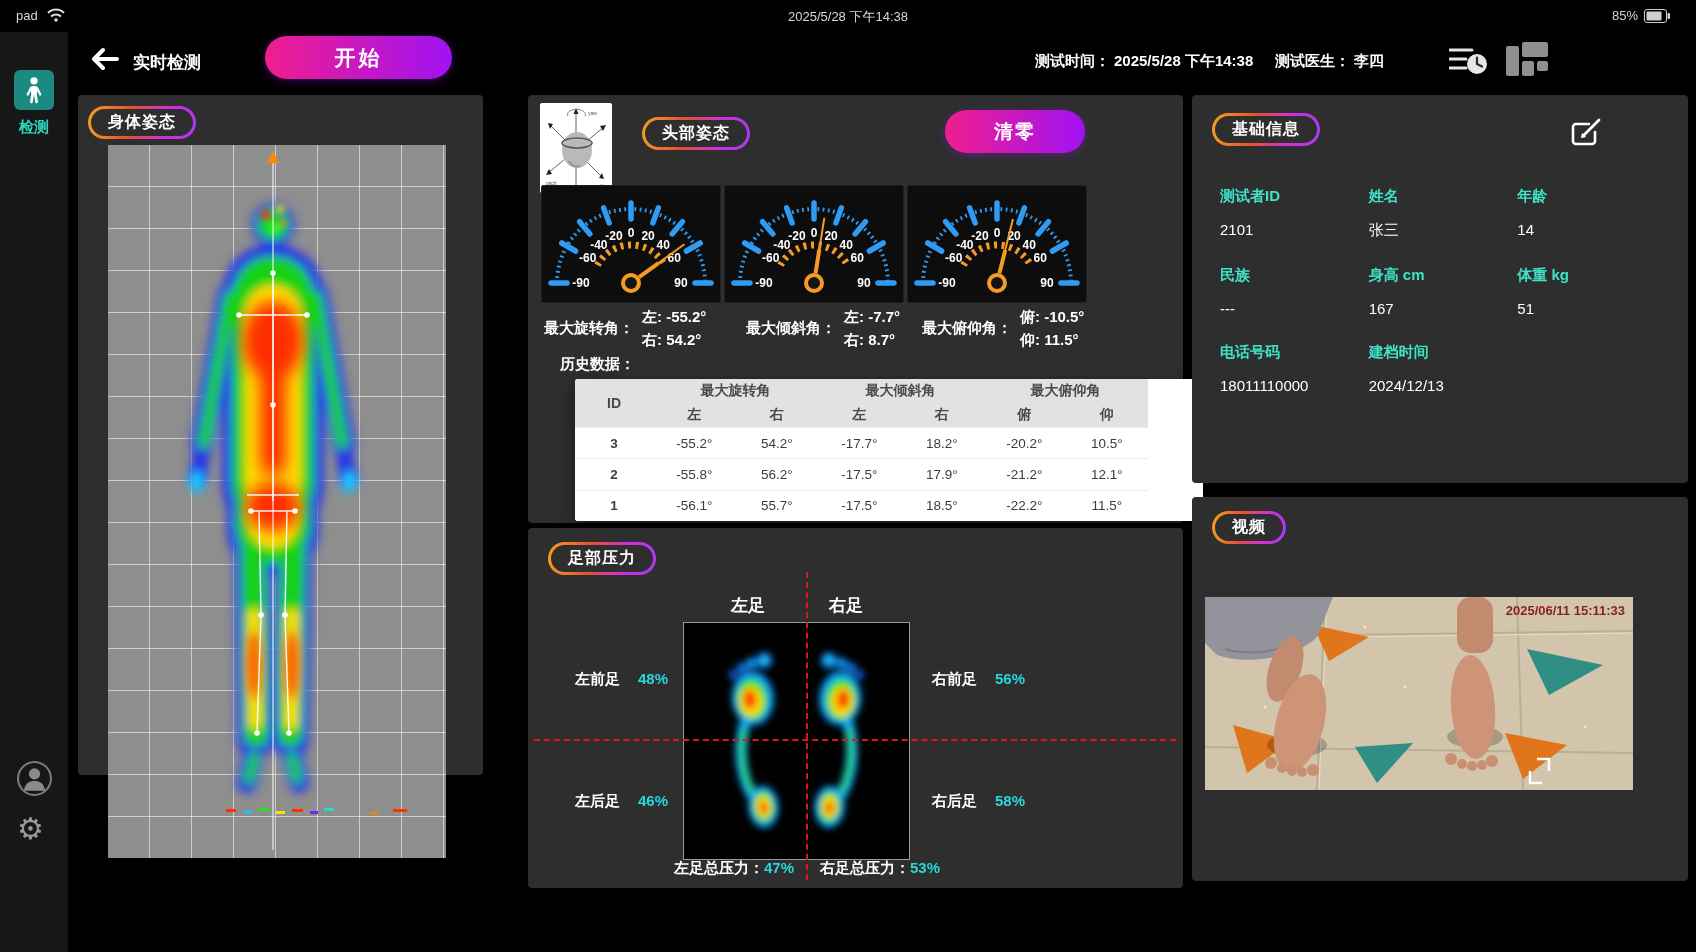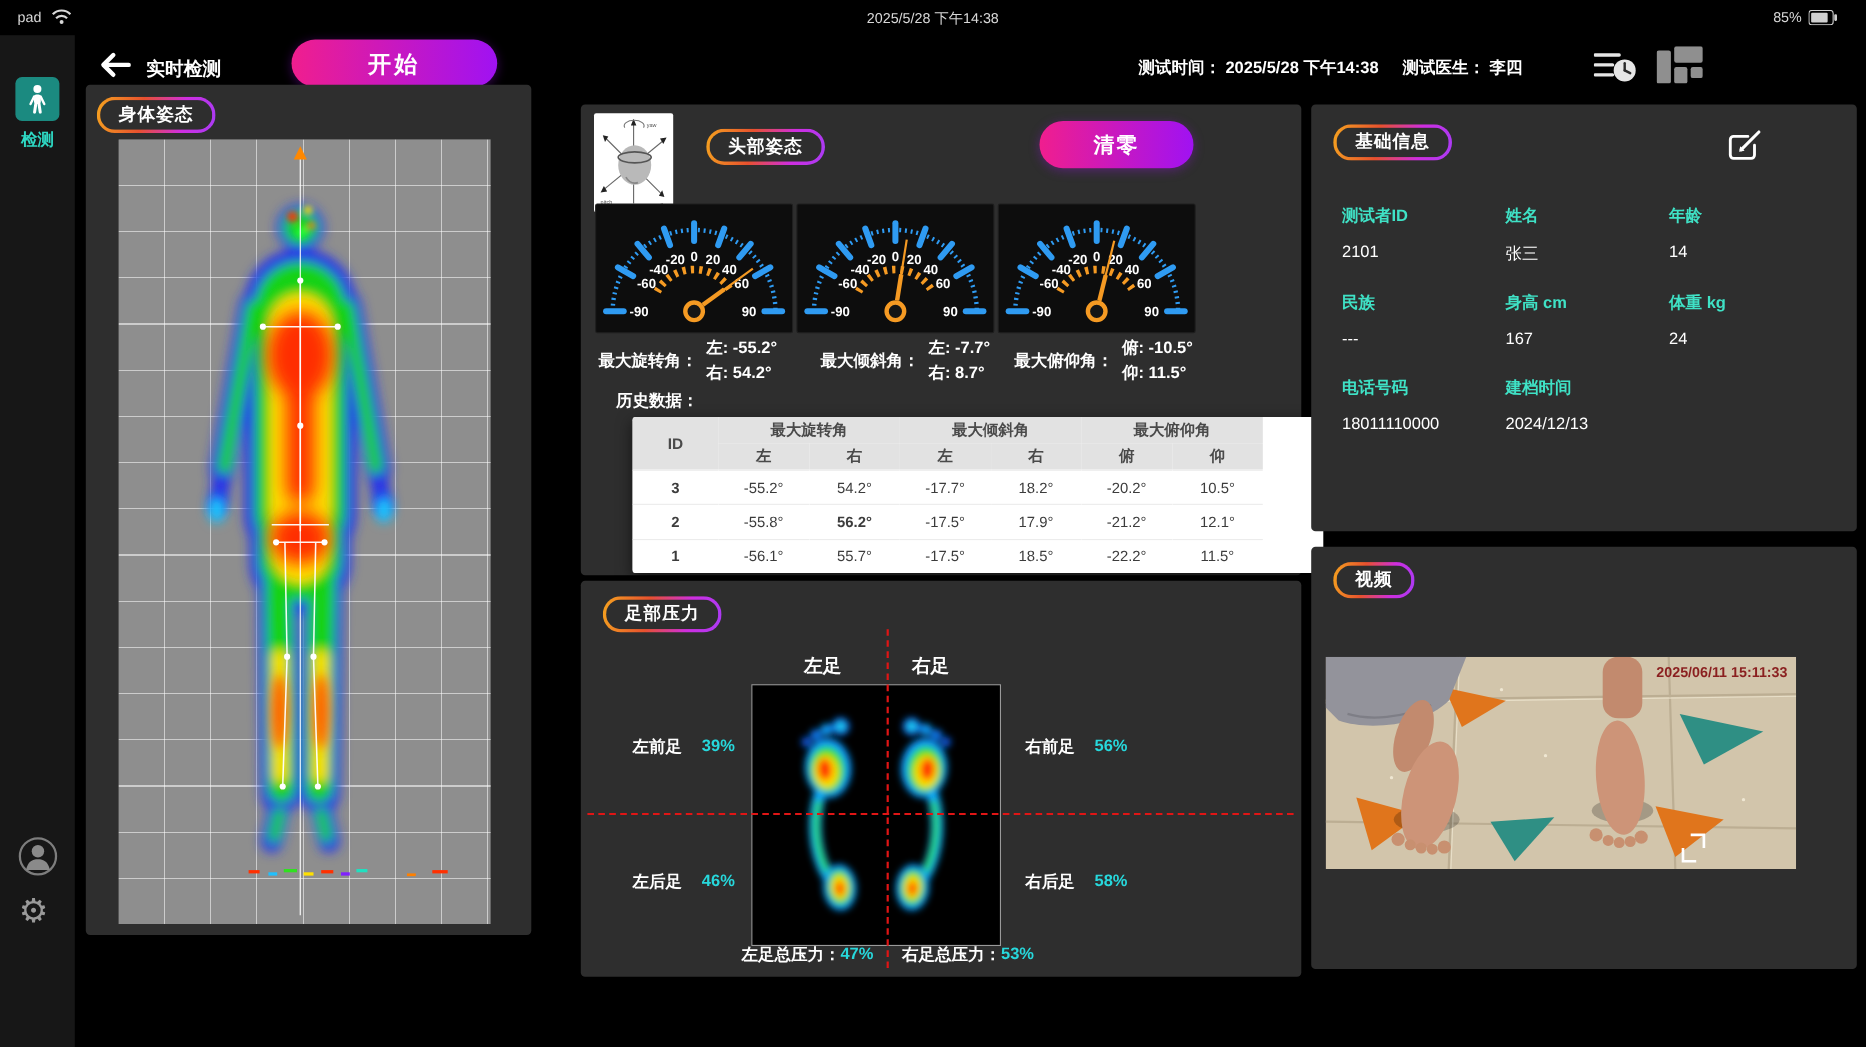--- a/index.html
+++ b/index.html
@@ -123,21 +123,21 @@
 </div>
 <div class="abs" style="left:1506px;top:42px">
   <svg width="42" height="34" viewBox="0 0 42 34">
     <rect x="0" y="4" width="13" height="30" rx="2" fill="#8f8f8f"></rect>
     <rect x="16" y="0" width="26" height="15" rx="2" fill="#8f8f8f"></rect>
     <rect x="16" y="19" width="12" height="15" rx="2" fill="#8f8f8f"></rect>
     <rect x="31" y="19" width="11" height="10" rx="2" fill="#8f8f8f"></rect>
   </svg>
 </div>
 
-<div class="panel" style="left:78px;top:77px;width:405px;height:773px">
+<div class="panel" style="left:78px;top:95px;width:405px;height:680px">
   <div class="pill" style="left:10px;top:11px">身体姿态</div>
   <div class="grid-bg">
     <svg width="338" height="713" viewBox="0 0 338 713">
       <defs>
         <filter id="b3" x="-50%" y="-50%" width="200%" height="200%">
             <feGaussianBlur stdDeviation="3"></feGaussianBlur>
           </filter>
         <filter id="b5" x="-50%" y="-50%" width="200%" height="200%">
             <feGaussianBlur stdDeviation="5"></feGaussianBlur>
           </filter>
@@ -380,21 +380,21 @@
       <div class="th" style="grid-area: 2 / 7;">仰</div>
       <div class="td" style="grid-area: 3 / 1; font-weight: bold;">3</div>
       <div class="td" style="grid-area: 3 / 2; font-weight: normal;">-55.2°</div>
       <div class="td" style="grid-area: 3 / 3; font-weight: normal;">54.2°</div>
       <div class="td" style="grid-area: 3 / 4; font-weight: normal;">-17.7°</div>
       <div class="td" style="grid-area: 3 / 5; font-weight: normal;">18.2°</div>
       <div class="td" style="grid-area: 3 / 6; font-weight: normal;">-20.2°</div>
       <div class="td" style="grid-area: 3 / 7; font-weight: normal;">10.5°</div>
       <div class="td" style="grid-area: 4 / 1; font-weight: bold;">2</div>
       <div class="td" style="grid-area: 4 / 2; font-weight: normal;">-55.8°</div>
-      <div class="td" style="grid-area: 4 / 3; font-weight: bold;">56.2°</div>
+      <div class="td" style="grid-area: 4 / 3; font-weight: normal;">56.2°</div>
       <div class="td" style="grid-area: 4 / 4; font-weight: normal;">-17.5°</div>
       <div class="td" style="grid-area: 4 / 5; font-weight: normal;">17.9°</div>
       <div class="td" style="grid-area: 4 / 6; font-weight: normal;">-21.2°</div>
       <div class="td" style="grid-area: 4 / 7; font-weight: normal;">12.1°</div>
       <div class="td" style="grid-area: 5 / 1; font-weight: bold;">1</div>
       <div class="td" style="grid-area: 5 / 2; font-weight: normal;">-56.1°</div>
       <div class="td" style="grid-area: 5 / 3; font-weight: normal;">55.7°</div>
       <div class="td" style="grid-area: 5 / 4; font-weight: normal;">-17.5°</div>
       <div class="td" style="grid-area: 5 / 5; font-weight: normal;">18.5°</div>
       <div class="td" style="grid-area: 5 / 6; font-weight: normal;">-22.2°</div>
@@ -432,21 +432,21 @@
         <ellipse cx="1" cy="65" rx="4" ry="6.5" fill="#ff3000"></ellipse>
       </g>
       <use href="#footL" transform="translate(225,0) scale(-1,1)"></use>
     </svg>
   </div>
 
   <div class="dashv" style="left:278px;top:44px;height:308px"></div>
   <div class="dashh" style="left:6px;top:211px;width:642px"></div>
 
   <div class="qlabel" style="left:47px;top:142px">左前足</div>
-  <div class="qlabel pct" style="left:110px;top:142px">39%</div>
+  <div class="qlabel pct" style="left:110px;top:142px">48%</div>
   <div class="qlabel" style="left:404px;top:142px">右前足</div>
   <div class="qlabel pct" style="left:467px;top:142px">56%</div>
   <div class="qlabel" style="left:47px;top:264px">左后足</div>
   <div class="qlabel pct" style="left:110px;top:264px">46%</div>
   <div class="qlabel" style="left:404px;top:264px">右后足</div>
   <div class="qlabel pct" style="left:467px;top:264px">58%</div>
 
   <div class="tot" style="left:146px;top:331px">
     <span>左足总压力：</span>
       <span class="pct">47%</span>
@@ -482,21 +482,21 @@
       <div class="ifield">
         <div class="ilabel">民族</div>
         <div class="ivalue">---</div>
       </div>
       <div class="ifield">
         <div class="ilabel">身高 cm</div>
         <div class="ivalue">167</div>
       </div>
       <div class="ifield">
         <div class="ilabel">体重 kg</div>
-        <div class="ivalue">24</div>
+        <div class="ivalue">51</div>
       </div>
       <div class="ifield">
         <div class="ilabel">电话号码</div>
         <div class="ivalue">18011110000</div>
       </div>
       <div class="ifield">
         <div class="ilabel">建档时间</div>
         <div class="ivalue">2024/12/13</div>
       </div>
     </div>

